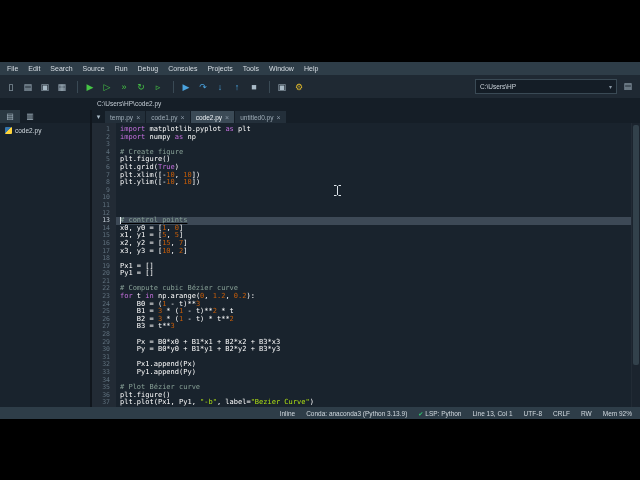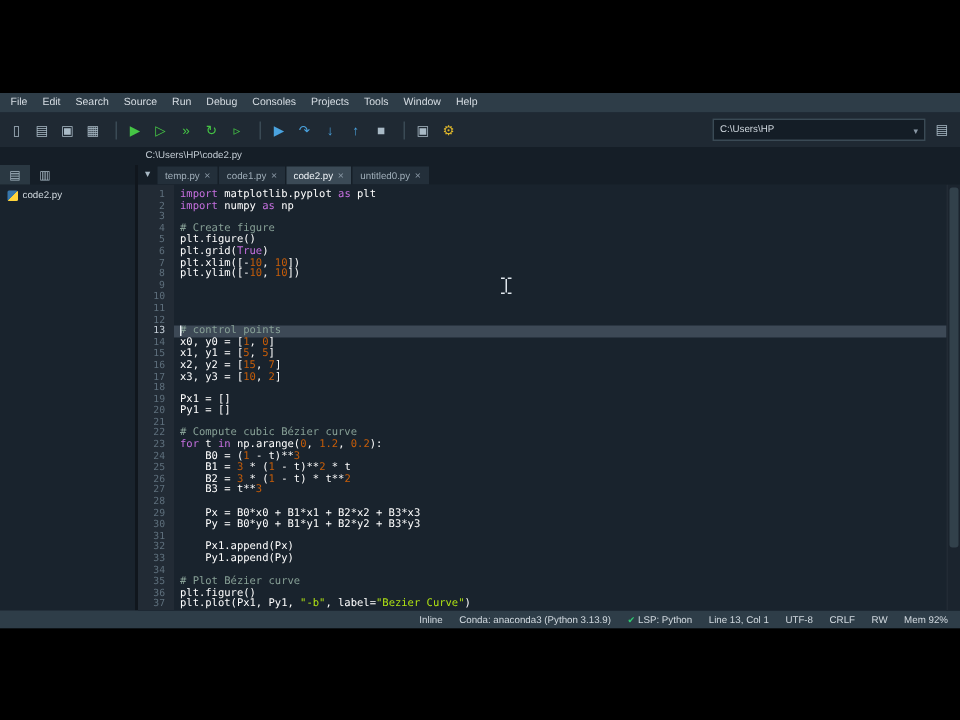--- a/index.html
+++ b/index.html
@@ -46,21 +46,21 @@
   .tab-close{font-size:7px;color:#8a98a5;}
 
   
   .codearea{flex:1;position:relative;background:#19232d;overflow:hidden;}
   .gutter-bg{position:absolute;left:0;top:0;bottom:0;width:24px;background:#222b35;}
   .lines{position:absolute;top:3px;left:0;right:8px;font-family:"DejaVu Sans Mono",monospace;font-size:7px;line-height:7.6px;white-space:pre;}
   .line{height:7.6px;display:flex;}
   .ln{width:24px;flex:none;text-align:right;padding-right:6px;box-sizing:border-box;color:#5e6f7c;font-size:6.5px;}
   .line.current .ln{color:#c6d0d9;}
   .code{flex:1;padding-left:4px;}
-  .line.current .code{background:#3d4956;}
+  .line.current .code{background:#3d4956;text-decoration:underline;}
   .caret{position:absolute;width:1px;height:7px;background:#e8eef2;left:28px;}
   .scrollbar{position:absolute;right:0;top:0;bottom:0;width:8px;background:#1b242e;border-left:1px solid #222b35;}
   .scroll-thumb{position:absolute;left:1px;right:1px;top:2px;height:240px;background:#32414b;border-radius:2px;}
 
   
   .statusbar{height:12px;background:#2e3d48;flex:none;display:flex;align-items:center;justify-content:flex-end;gap:11px;padding:0 8px;font-size:6.5px;color:#d2dae0;white-space:nowrap;}
   .status-item{display:flex;align-items:center;gap:2px;}
   .status-icon{font-size:6px;}
 
   .ibeam{position:absolute;left:333px;top:184px;}

